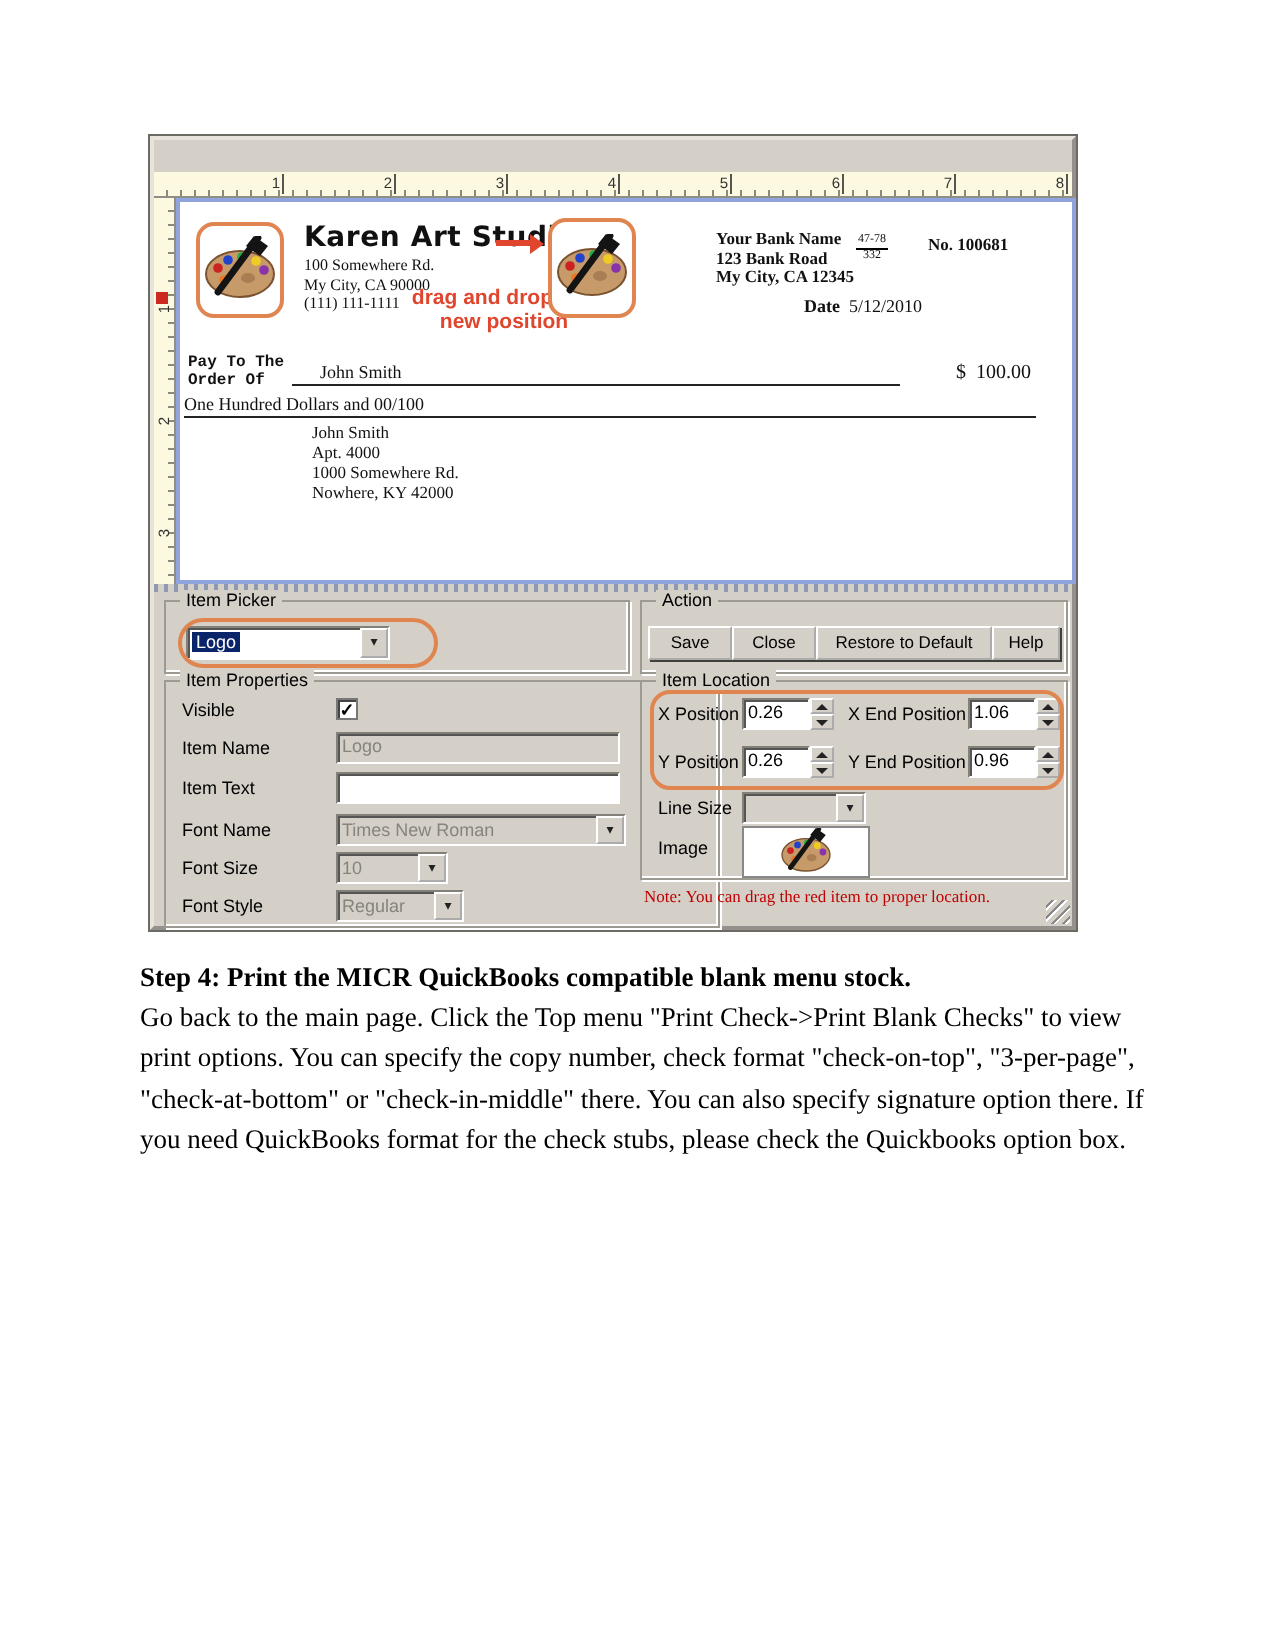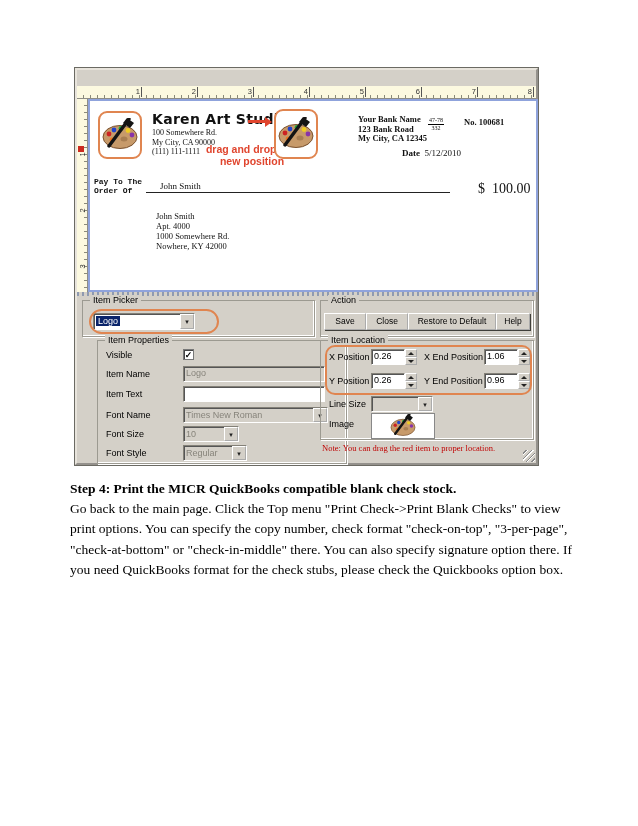--- a/index.html
+++ b/index.html
@@ -47,21 +47,21 @@
   .red-arrow-line { width:17px; height:3px; background:#e0452e; }
   .red-arrow-head { width:0; height:0; border-top:5px solid transparent; border-bottom:5px solid transparent;
                     border-left:7px solid #e0452e; position:absolute; left:17px; top:-3.5px; }
   .bank { font-size:8.5px; line-height:9.5px; font-weight:bold; }
   .fraction { font-size:6px; line-height:6.5px; text-align:center; }
   .fraction .top { border-bottom:1px solid #000; padding:0 1px; }
   .chk-no { font-size:8.5px; font-weight:bold; }
   .date-lbl, .payto, .memo-lbl { font-weight:bold; }
   .payto { font-size:8px; line-height:9px; }
   .payee-line { border-bottom:1.5px solid #222; font-size:9px; padding:0 0 1px 14px; }
-  .amount { font-size:14px; }
+  .amount { font-size:10px; }
   .words-line { border-bottom:1.5px solid #222; font-size:9px; padding-bottom:1px; }
   .addr2 { font-size:8.5px; line-height:10px; }
   .memo-row { font-size:9px; }
   .memo-val { border-bottom:1.5px solid #222; padding:0 60px 1px 6px; }
   .micr { font-family:"DejaVu Sans Mono", monospace; font-weight:bold; font-size:10px; letter-spacing:1.2px; }
 
   
   .splitter { position:absolute; left:0; top:222px; right:0; height:4px;
               background:repeating-linear-gradient(90deg,#8f9ab0 0 2px,#d4d0c8 2px 5px); }
   .panel { position:absolute; left:0; top:226px; right:0; bottom:0; background:#d4d0c8; }
@@ -195,20 +195,21 @@
 
     <div class="abs payto" style="left:4px; top:76px;font-family:Liberation Mono, monospace;">
       <div>Pay To The</div>
       <div>Order Of</div>
     </div>
     <div class="abs payee-line" style="left:56px; top:80px; width:304px;">John Smith</div>
     <div class="abs amount" style="left:388px; top:80px;">
       <span>$</span>&nbsp;&nbsp;<span>100.00</span>
     </div>
 
+    <div class="abs words-line" style="left:2px; top:96px; width:426px;">One Hundred  Dollars and 00/100</div>
 
     <div class="abs addr2" style="left:66px; top:110px;">
       <div>John Smith</div>
       <div>Apt. 4000</div>
       <div>1000 Somewhere Rd.</div>
       <div>Nowhere, KY 42000</div>
     </div>
 
     <div class="abs memo-row" style="left:8px; top:150px;margin-top:40px;">
       <span class="memo-lbl">Memo:</span>
@@ -231,21 +232,21 @@
     </div>
 
     <div class="group" style="left:243px; top:4px; width:214px; height:37px; display:flex; align-items:center; justify-content:space-between; padding:6px 3px 0 3px;">
       <span class="legend">Action</span>
       <span class="btn" style="width:42px;">Save</span>
       <span class="btn" style="width:42px;">Close</span>
       <span class="btn" style="width:88px;">Restore to Default</span>
       <span class="btn" style="width:34px;">Help</span>
     </div>
 
-    <div class="group" style="left:20px; top:44px; width:250px; height:124px;">
+    <div class="group" style="left:5px; top:44px; width:278px; height:124px;">
       <span class="legend">Item Properties</span>
 
       <span class="lbl" style="left:8px; top:9px;">Visible</span>
       <span class="cb" style="left:85px; top:8px;">✓</span>
 
       <span class="lbl" style="left:8px; top:28px;">Item Name</span>
       <div class="field inset disabled" style="left:85px; top:25px; width:142px;">Logo</div>
 
       <span class="lbl" style="left:8px; top:48px;">Item Text</span>
       <div class="field inset" style="left:85px; top:45px; width:142px;"></div>
@@ -338,15 +339,15 @@
       </div>
     </div>
 
     <div class="note" style="left:245px; top:147px;">Note: You can drag the red item to proper location.</div>
   </div>
 
   <div class="grip"></div>
 </div>
 
 <div class="doc">
-  <div class="doc-heading">Step 4: Print the MICR QuickBooks compatible blank check stock.</div>
+  <div class="doc-heading">Step 4: Print the MICR QuickBooks compatible blank menu stock.</div>
   <div class="doc-body">Go back to the main page. Click the Top menu "Print Check-&gt;Print Blank Checks" to view print options. You can specify the copy number, check format "check-on-top", "3-per-page", "check-at-bottom" or "check-in-middle" there. You can also specify signature option there. If you need QuickBooks format for the check stubs, please check the Quickbooks option box.</div>
 </div>
 
 </body></html>

